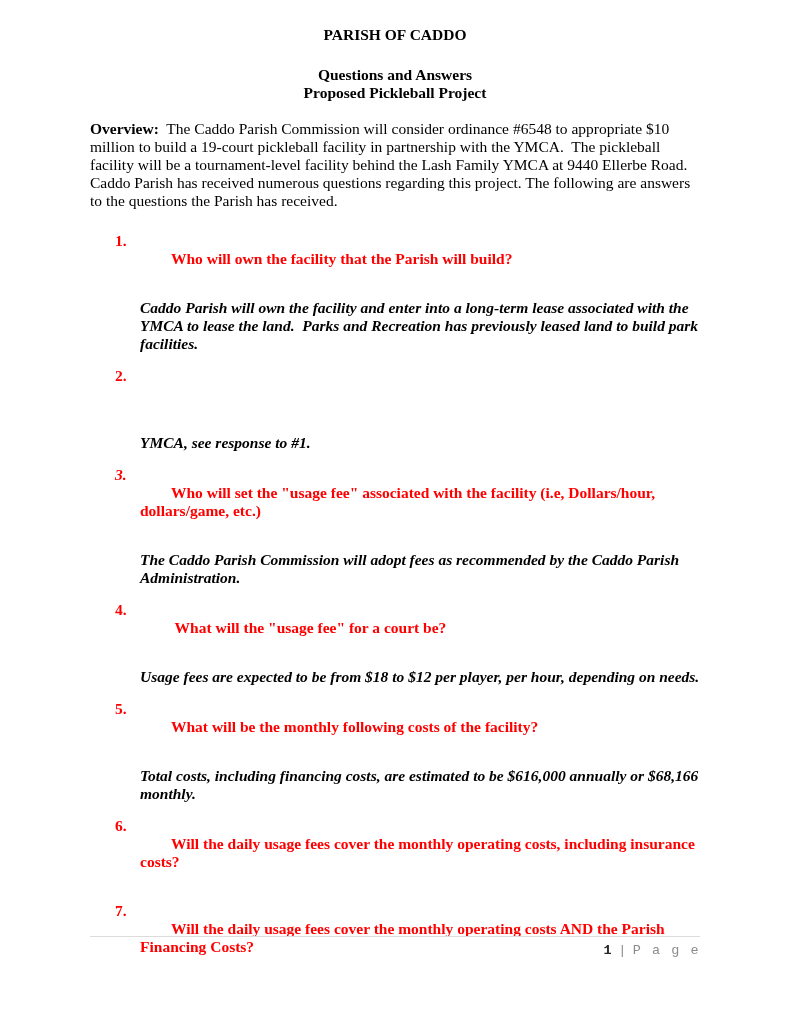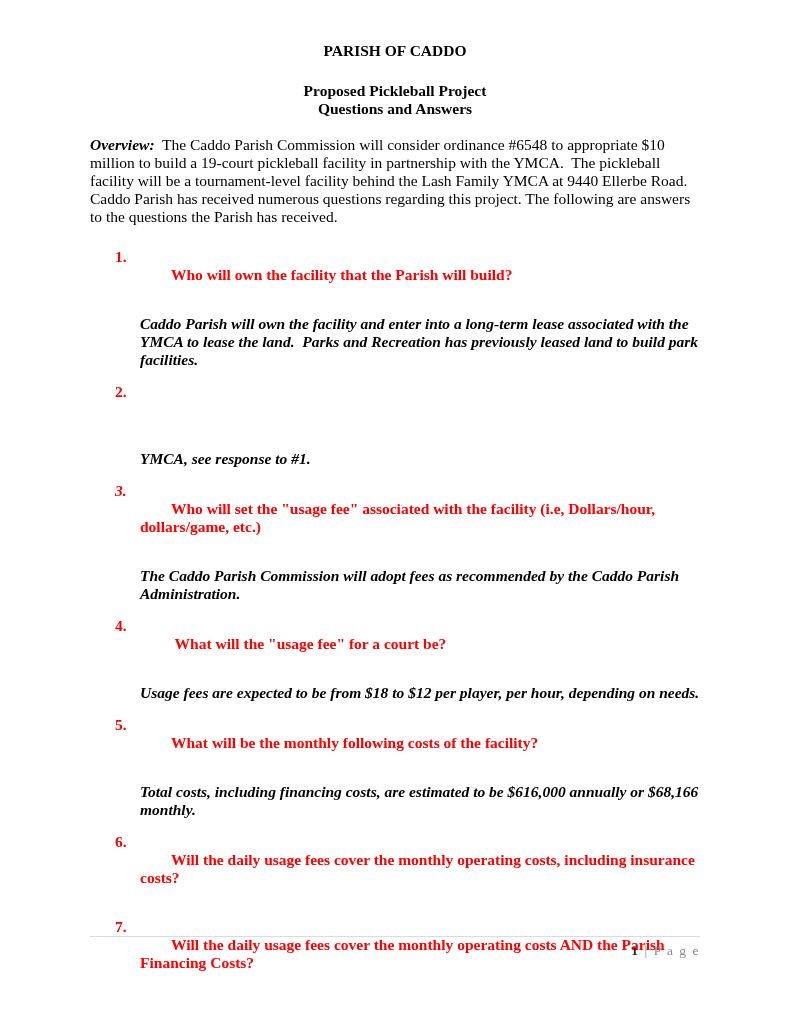--- a/index.html
+++ b/index.html
@@ -8,41 +8,41 @@
 
   .page {
     position: relative;
     width: 791px;
     height: 1024px;
     background: #ffffff;
     font-family: "Liberation Serif", "DejaVu Serif", serif;
     font-size: 15.5px;
     line-height: 18px;
     color: #000000;
-    padding: 42px 91px 0 90px;
+    padding: 26px 91px 0 90px;
     overflow: hidden;
   }
 
   .doc-title {
     text-align: center;
     font-weight: bold;
     font-size: 15.5px;
   }
 
   .doc-subtitle {
     text-align: center;
     font-weight: bold;
     margin-top: 22px;
   }
 
   .overview {
     margin-top: 18px;
     white-space: pre-wrap;
   }
-  .overview-label { font-weight: bold; font-style: italic; }
+  .overview-label { font-weight: bold; }
 
   .qa-list { margin-top: 22px; }
 
   .question {
     position: relative;
     padding-left: 50px;
     color: #ff0000;
     font-weight: bold;
     white-space: pre-wrap;
     margin-bottom: 13px;
@@ -67,42 +67,42 @@
     left: 90px;
     right: 91px;
     top: 936px;
   }
   .footer-line {
     border-top: 1.5px solid #dcdcdc;
   }
   .footer-text {
     margin-top: 5px;
     text-align: right;
-    font-family: Liberation Serif, serif;
+    font-family: Liberation Mono, monospace;
     font-size: 13.5px;
     color: #8c8c8c;
     letter-spacing: 1.5px;
   }
   .page-num {
     color: #262626;
     font-weight: bold;
   }
   .page-sep { margin: 0 5px; color: #8c8c8c; }
   .page-word { color: #8c8c8c; }
 </style>
 </head>
 <body>
 
 <div class="page">
 
   <h1 class="doc-title">PARISH OF CADDO</h1>
 
   <div class="doc-subtitle">
+    <div>Questions and Answers</div>
     <div>Proposed Pickleball Project</div>
-    <div>Questions and Answers</div>
   </div>
 
   <p class="overview"><span class="overview-label">Overview:</span><span>  The Caddo Parish Commission will consider ordinance #6548 to appropriate $10 million to build a 19-court pickleball facility in partnership with the YMCA.  The pickleball facility will be a tournament-level facility behind the Lash Family YMCA at 9440 Ellerbe Road. Caddo Parish has received numerous questions regarding this project. The following are answers to the questions the Parish has received.</span></p>
 
   <div class="qa-list">
 
     <div class="qa-item">
       <div class="question">
         <span class="q-num">1.</span><span>Who will own the facility that the Parish will build?</span>
       </div>

